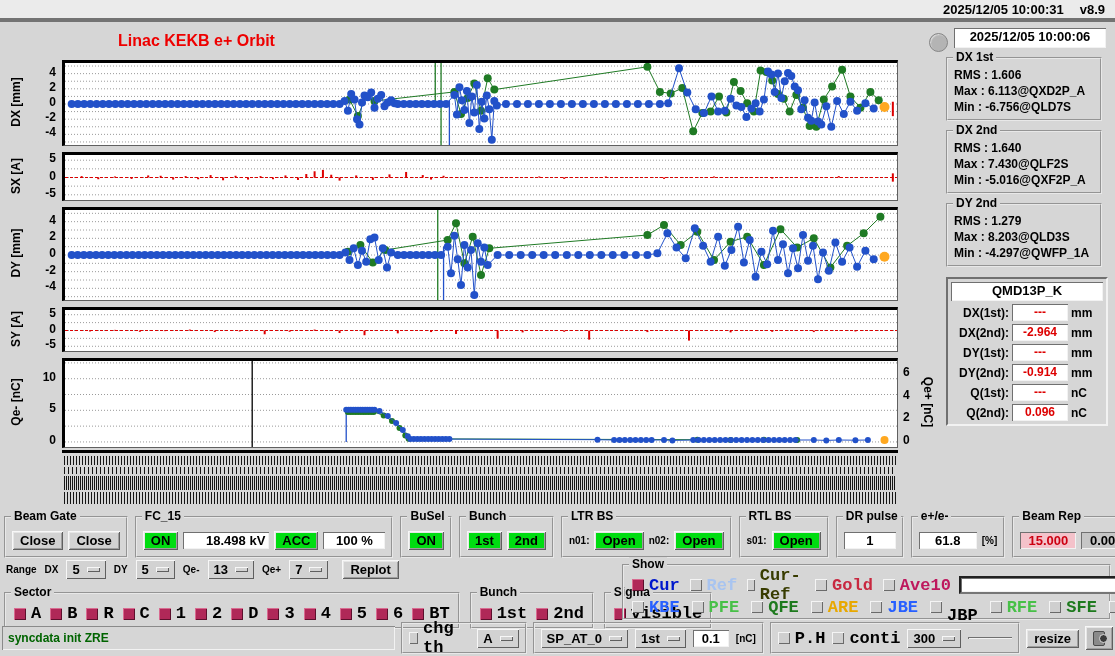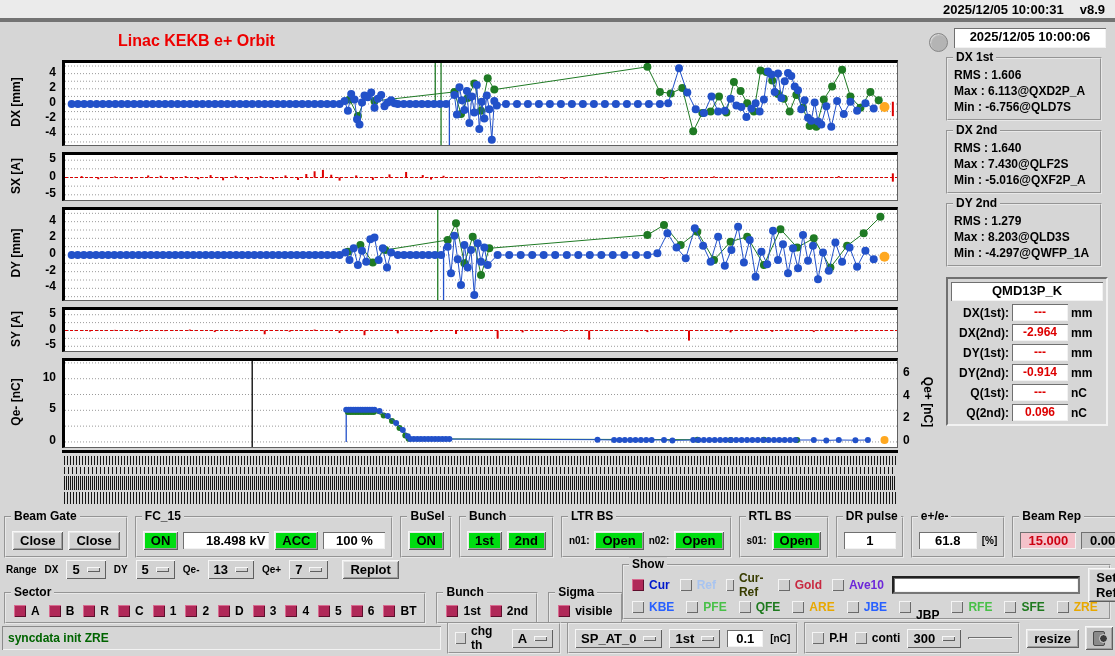--- a/index.html
+++ b/index.html
@@ -44,21 +44,21 @@
   .btn{background:#d2d2d2;border:none;font-family:inherit;font-weight:bold;font-size:13px;
        padding:2px 8px;box-shadow:inset 1px 1px 0 #f7f7f7,inset -1px -1px 0 #5f5f5f,inset 2px 2px 0 #e6e6e6,inset -2px -2px 0 #9e9e9e;}
   .btn.green{background:#00dd11;}
   .opt{display:inline-flex;align-items:center;gap:7px;background:#d2d2d2;font-size:13px;padding:2px 6px;
        box-shadow:inset 1px 1px 0 #f7f7f7,inset -1px -1px 0 #5f5f5f;}
   .opt .bar{width:13px;height:5px;background:#d2d2d2;box-shadow:inset 1px 1px 0 #f7f7f7,inset -1px -1px 0 #5f5f5f;}
   .cbitem{display:inline-flex;align-items:center;gap:5px;}
   .cb{width:12px;height:12px;background:#cfcfcf;display:inline-block;
       box-shadow:inset 1px 1px 0 #f4f4f4,inset -1px -1px 0 #6a6a6a;}
   .cb.on{background:#b02858;box-shadow:inset 1px 1px 0 #d86a90,inset -1px -1px 0 #5c0f2c;}
-  .cblabel{font-size:12px;}
+  .cblabel{font-size:17px;font-family:Liberation Mono, monospace;}
   
   .row1{position:absolute;left:4px;top:516px;width:1107px;height:42px;display:flex;gap:7px;align-items:stretch;}
   .row1 .group{display:flex;align-items:center;gap:5px;padding:10px 6px 4px 6px;}
   .row2{position:absolute;left:6px;top:560px;display:flex;align-items:center;gap:8px;font-size:13px;}
   .row3{position:absolute;left:4px;top:584px;display:flex;gap:10px;align-items:flex-end;margin-top:8px;}
   .row3 .group{display:flex;align-items:center;gap:9px;padding:10px 8px 4px 8px;}
   .showgroup{position:absolute;left:622px;top:564px;width:489px;height:56px;padding:8px 6px 2px 8px;}
   .showrow{display:flex;align-items:center;gap:8px;height:22px;}
   .ref-input{width:196px;height:18px;}
   .row4{position:absolute;left:2px;top:622px;width:1111px;display:flex;align-items:center;gap:6px;}
@@ -912,21 +912,21 @@
           <span class="cbitem">
             <span class="cb"></span>
             <span class="cblabel" style="color: rgb(56, 60, 0);">Cur-Ref</span>
           </span>
           <span class="cbitem">
             <span class="cb"></span>
             <span class="cblabel" style="color: rgb(200, 40, 64);">Gold</span>
           </span>
           <span class="cbitem">
             <span class="cb"></span>
-            <span class="cblabel" style="color: #6d28d9;">Ave10</span>
+            <span class="cblabel" style="color: #be185d;">Ave10</span>
           </span>
         </span>
       <input class="field ref-input" value="" style="">
       <button class="btn">Set Ref</button>
     </div>
     <div class="showrow">
       <span id="show-row2" style="display:inline-flex;gap:12px">
           <span class="cbitem">
             <span class="cb"></span>
             <span class="cblabel" style="color: rgb(40, 96, 255);">KBE</span>

